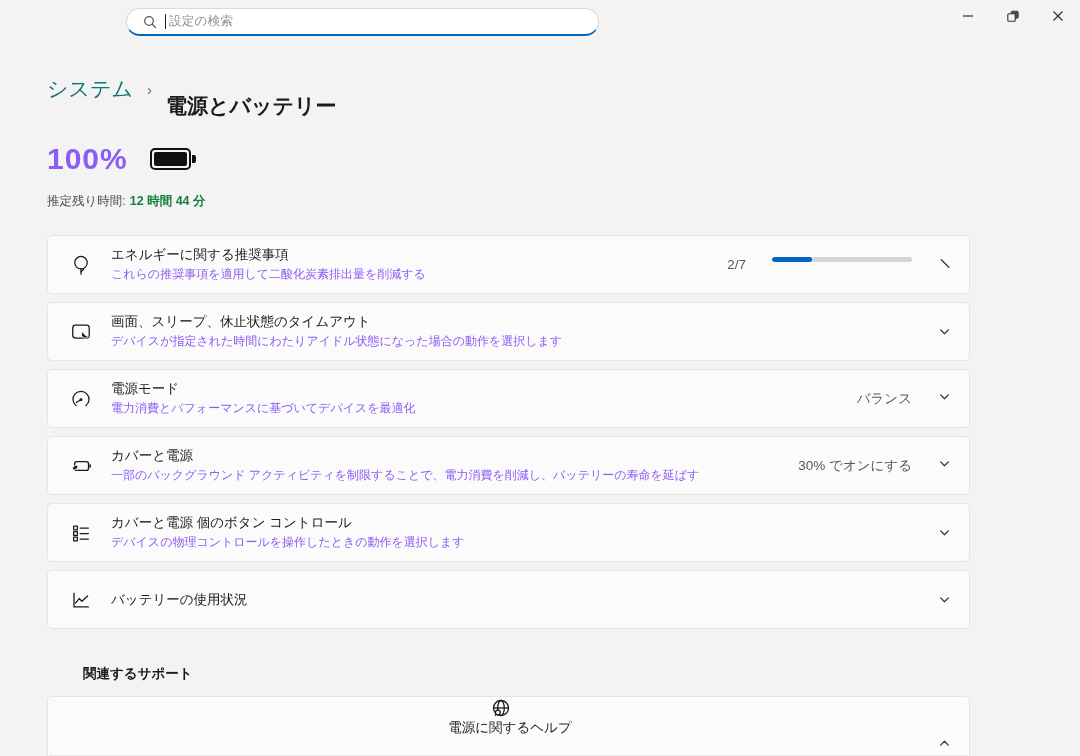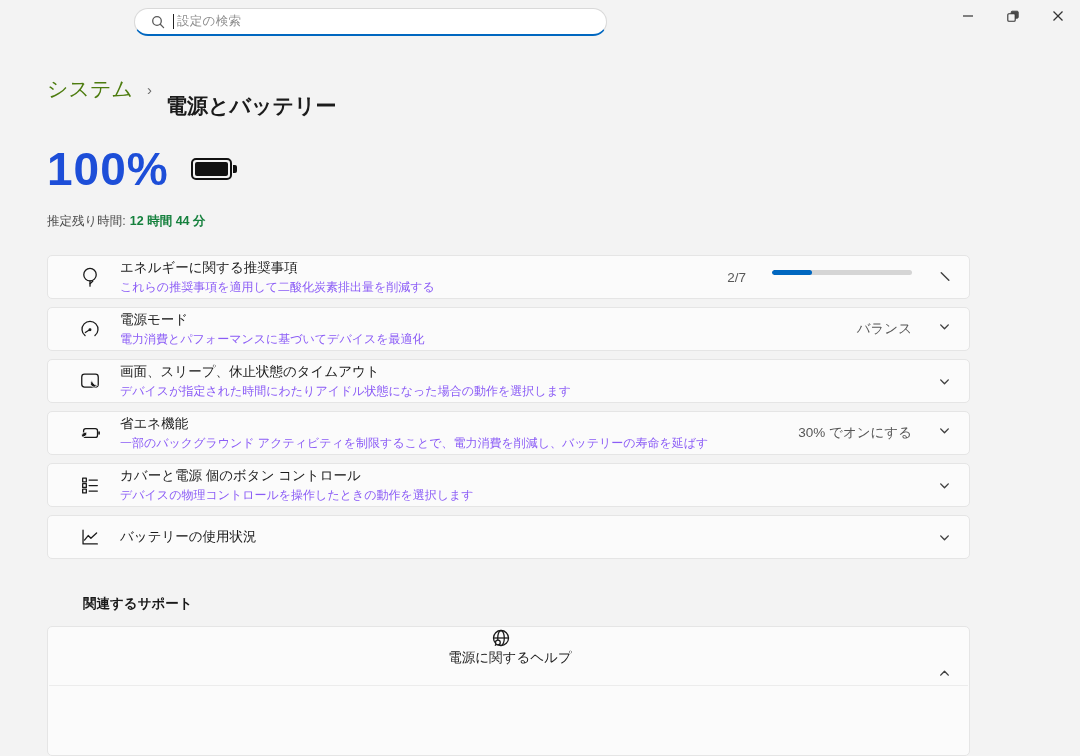--- a/index.html
+++ b/index.html
@@ -4,53 +4,53 @@
 <style>
   * { margin:0; padding:0; box-sizing:border-box; }
   html,body { width:1080px; height:756px; overflow:hidden; }
   body {
     font-family:"Liberation Sans","DejaVu Sans",sans-serif;
     background:#f3f3f3; color:#1a1a1a; position:relative;
   }
   
   .titlebar { position:relative; height:44px; }
   .searchbox {
-    position:absolute; left:134px; top:8px; width:473px; height:28px;
+    position:absolute; left:126px; top:8px; width:473px; height:28px;
     background:#ffffff; border:1px solid #d9d9d9; border-bottom:2px solid var(--accent,#0067c0);
     border-radius:14px; display:flex; align-items:center; padding:0 12px; cursor:text;
   }
   .searchbox .mag { display:flex; margin:0 8px 0 4px; }
   .caret { width:1px; height:15px; background:#222; display:inline-block; margin-right:3px; }
   .placeholder { font-size:12.5px; color:#8d8d8d; letter-spacing:.3px; }
   .win-controls { position:absolute; right:0; top:0; display:flex; }
   .win-btn {
     width:45px; height:31px; background:transparent; border:none; display:flex;
     align-items:center; justify-content:center; cursor:pointer;
   }
   
   .page { padding:0 0 0 47px; }
   .breadcrumb { margin-top:13px; display:flex; align-items:center; font-size:21px; }
-  .crumb-parent { color:#4d7c0f; cursor:pointer; }
+  .crumb-parent { color:#0f766e; cursor:pointer; }
   .crumb-sep { color:#6b6b6b; font-size:15px; margin:0 14px; padding-top:2px; }
   .crumb-current { color:#1b1b1b; font-weight:700;margin-top:35px; }
   .hero { margin-top:22px; display:flex; align-items:center; gap:22px; }
-  .hero-pct { font-size:46px; font-weight:600; color:#1d4ed8; letter-spacing:1px; }
+  .hero-pct { font-size:30px; font-weight:600; color:#8b5cf6; letter-spacing:1px; }
   .hero-batt { position:relative; width:41px; height:22px; border:2.5px solid #111;
     border-radius:5px; background:transparent; }
   .hero-batt::before { content:""; position:absolute; inset:2px; background:#111; border-radius:2px; }
   .hero-batt::after { content:""; position:absolute; right:-7px; top:5px; width:4px; height:8px;
     background:#111; border-radius:0 2px 2px 0; }
   .estimate { margin-top:17px; font-size:12.5px; color:#4c4c4c; }
   .estimate b { color:#15803d; font-weight:600; margin-left:4px; }
   
   .rows { margin-top:25px; width:923px; display:flex; flex-direction:column; gap:8px; }
   .card {
     background:#fbfbfb; border:1px solid #e5e5e5; border-radius:5px;
   }
-  .row { height:44px; display:flex; align-items:center; padding:0 18px 0 30px; cursor:pointer; }
+  .row { height:59px; display:flex; align-items:center; padding:0 18px 0 21px; cursor:pointer; }
   .row-icon { width:24px; display:flex; justify-content:center; margin-right:18px; flex:0 0 auto; }
   .row-text { display:flex; flex-direction:column; gap:2px; flex:1 1 auto; min-width:0; }
   .row-title { font-size:13.5px; color:#1b1b1b; }
   .row-sub { font-size:12px; color:#8b5cf6; }
   .row-right { display:flex; align-items:flex-start; gap:26px; flex:0 0 auto; }
   .row-value { font-size:13.5px; color:#575757; }
   .pbar { width:140px; height:5px; background:#d5d5d5; border-radius:3px; overflow:hidden; }
   .pbar-fill { height:100%; background:var(--accent,#0067c0); border-radius:3px; }
   .chev { display:flex; }
   
@@ -131,20 +131,39 @@
           <span class="chev">
             <svg width="13" height="13" viewBox="0 0 12 12">
               <path d="M4.5 2.5 L8 6 L11.5 9.5" transform="translate(-1.5,0)" fill="none" stroke="#3f3f3f" stroke-width="1.3" stroke-linecap="round" stroke-linejoin="round"></path>
             </svg>
           </span>
         </div>
       </div>
       <div class="card row">
         <span class="row-icon">
           <svg width="22" height="22" viewBox="0 0 24 24" fill="none" stroke="#1a1a1a" stroke-width="1.4" stroke-linecap="round" stroke-linejoin="round">
+            <rect x="3" y="4.6" width="18" height="14" rx="3"></rect>
+            <path d="M14.6 11.2 a4 4 0 1 0 5.4 5.4 a5.2 5.2 0 0 1 -5.4 -5.4 Z" fill="#1a1a1a" stroke="#fbfbfb" stroke-width="1"></path>
+          </svg>
+        </span>
+        <div class="row-text">
+          <div class="row-title">画面、スリープ、休止状態のタイムアウト</div>
+          <div class="row-sub">デバイスが指定された時間にわたりアイドル状態になった場合の動作を選択します</div>
+        </div>
+        <div class="row-right">
+          <span class="chev">
+            <svg width="13" height="13" viewBox="0 0 12 12">
+              <path d="M2.5 4.5 L6 8 L9.5 4.5" fill="none" stroke="#3f3f3f" stroke-width="1.3" stroke-linecap="round" stroke-linejoin="round"></path>
+            </svg>
+          </span>
+        </div>
+      </div>
+      <div class="card row">
+        <span class="row-icon">
+          <svg width="22" height="22" viewBox="0 0 24 24" fill="none" stroke="#1a1a1a" stroke-width="1.4" stroke-linecap="round" stroke-linejoin="round">
             <path d="M6.6 19.2 A8.7 8.7 0 1 1 17.4 19.2"></path>
             <line x1="12" y1="12.6" x2="6.9" y2="15.8"></line>
             <circle cx="12" cy="12.8" r="0.9" fill="#1a1a1a"></circle>
           </svg>
         </span>
         <div class="row-text">
           <div class="row-title">電源モード</div>
           <div class="row-sub">電力消費とパフォーマンスに基づいてデバイスを最適化</div>
         </div>
         <div class="row-right">
@@ -152,46 +171,27 @@
           <span class="chev">
             <svg width="13" height="13" viewBox="0 0 12 12">
               <path d="M2.5 4.5 L6 8 L9.5 4.5" fill="none" stroke="#3f3f3f" stroke-width="1.3" stroke-linecap="round" stroke-linejoin="round"></path>
             </svg>
           </span>
         </div>
       </div>
       <div class="card row">
         <span class="row-icon">
           <svg width="22" height="22" viewBox="0 0 24 24" fill="none" stroke="#1a1a1a" stroke-width="1.4" stroke-linecap="round" stroke-linejoin="round">
-            <rect x="3" y="4.6" width="18" height="14" rx="3"></rect>
-            <path d="M14.6 11.2 a4 4 0 1 0 5.4 5.4 a5.2 5.2 0 0 1 -5.4 -5.4 Z" fill="#1a1a1a" stroke="#fbfbfb" stroke-width="1"></path>
-          </svg>
-        </span>
-        <div class="row-text">
-          <div class="row-title">画面、スリープ、休止状態のタイムアウト</div>
-          <div class="row-sub">デバイスが指定された時間にわたりアイドル状態になった場合の動作を選択します</div>
-        </div>
-        <div class="row-right">
-          <span class="chev">
-            <svg width="13" height="13" viewBox="0 0 12 12">
-              <path d="M2.5 4.5 L6 8 L9.5 4.5" fill="none" stroke="#3f3f3f" stroke-width="1.3" stroke-linecap="round" stroke-linejoin="round"></path>
-            </svg>
-          </span>
-        </div>
-      </div>
-      <div class="card row">
-        <span class="row-icon">
-          <svg width="22" height="22" viewBox="0 0 24 24" fill="none" stroke="#1a1a1a" stroke-width="1.4" stroke-linecap="round" stroke-linejoin="round">
             <rect x="5" y="7.2" width="15.2" height="9.6" rx="2.4"></rect>
             <rect x="21" y="10.2" width="1.8" height="3.6" rx="0.8" fill="#1a1a1a" stroke="none"></rect>
             <path d="M2.6 16.4 q-0.4 -5.4 6 -5.4 q0.6 5.8 -6 5.4 Z" fill="#1a1a1a" stroke="#fbfbfb" stroke-width="1"></path>
           </svg>
         </span>
         <div class="row-text">
-          <div class="row-title">省エネ機能</div>
+          <div class="row-title">カバーと電源</div>
           <div class="row-sub">一部のバックグラウンド アクティビティを制限することで、電力消費を削減し、バッテリーの寿命を延ばす</div>
         </div>
         <div class="row-right">
           <span class="row-value">30% でオンにする</span>
           <span class="chev">
             <svg width="13" height="13" viewBox="0 0 12 12">
               <path d="M2.5 4.5 L6 8 L9.5 4.5" fill="none" stroke="#3f3f3f" stroke-width="1.3" stroke-linecap="round" stroke-linejoin="round"></path>
             </svg>
           </span>
         </div>

